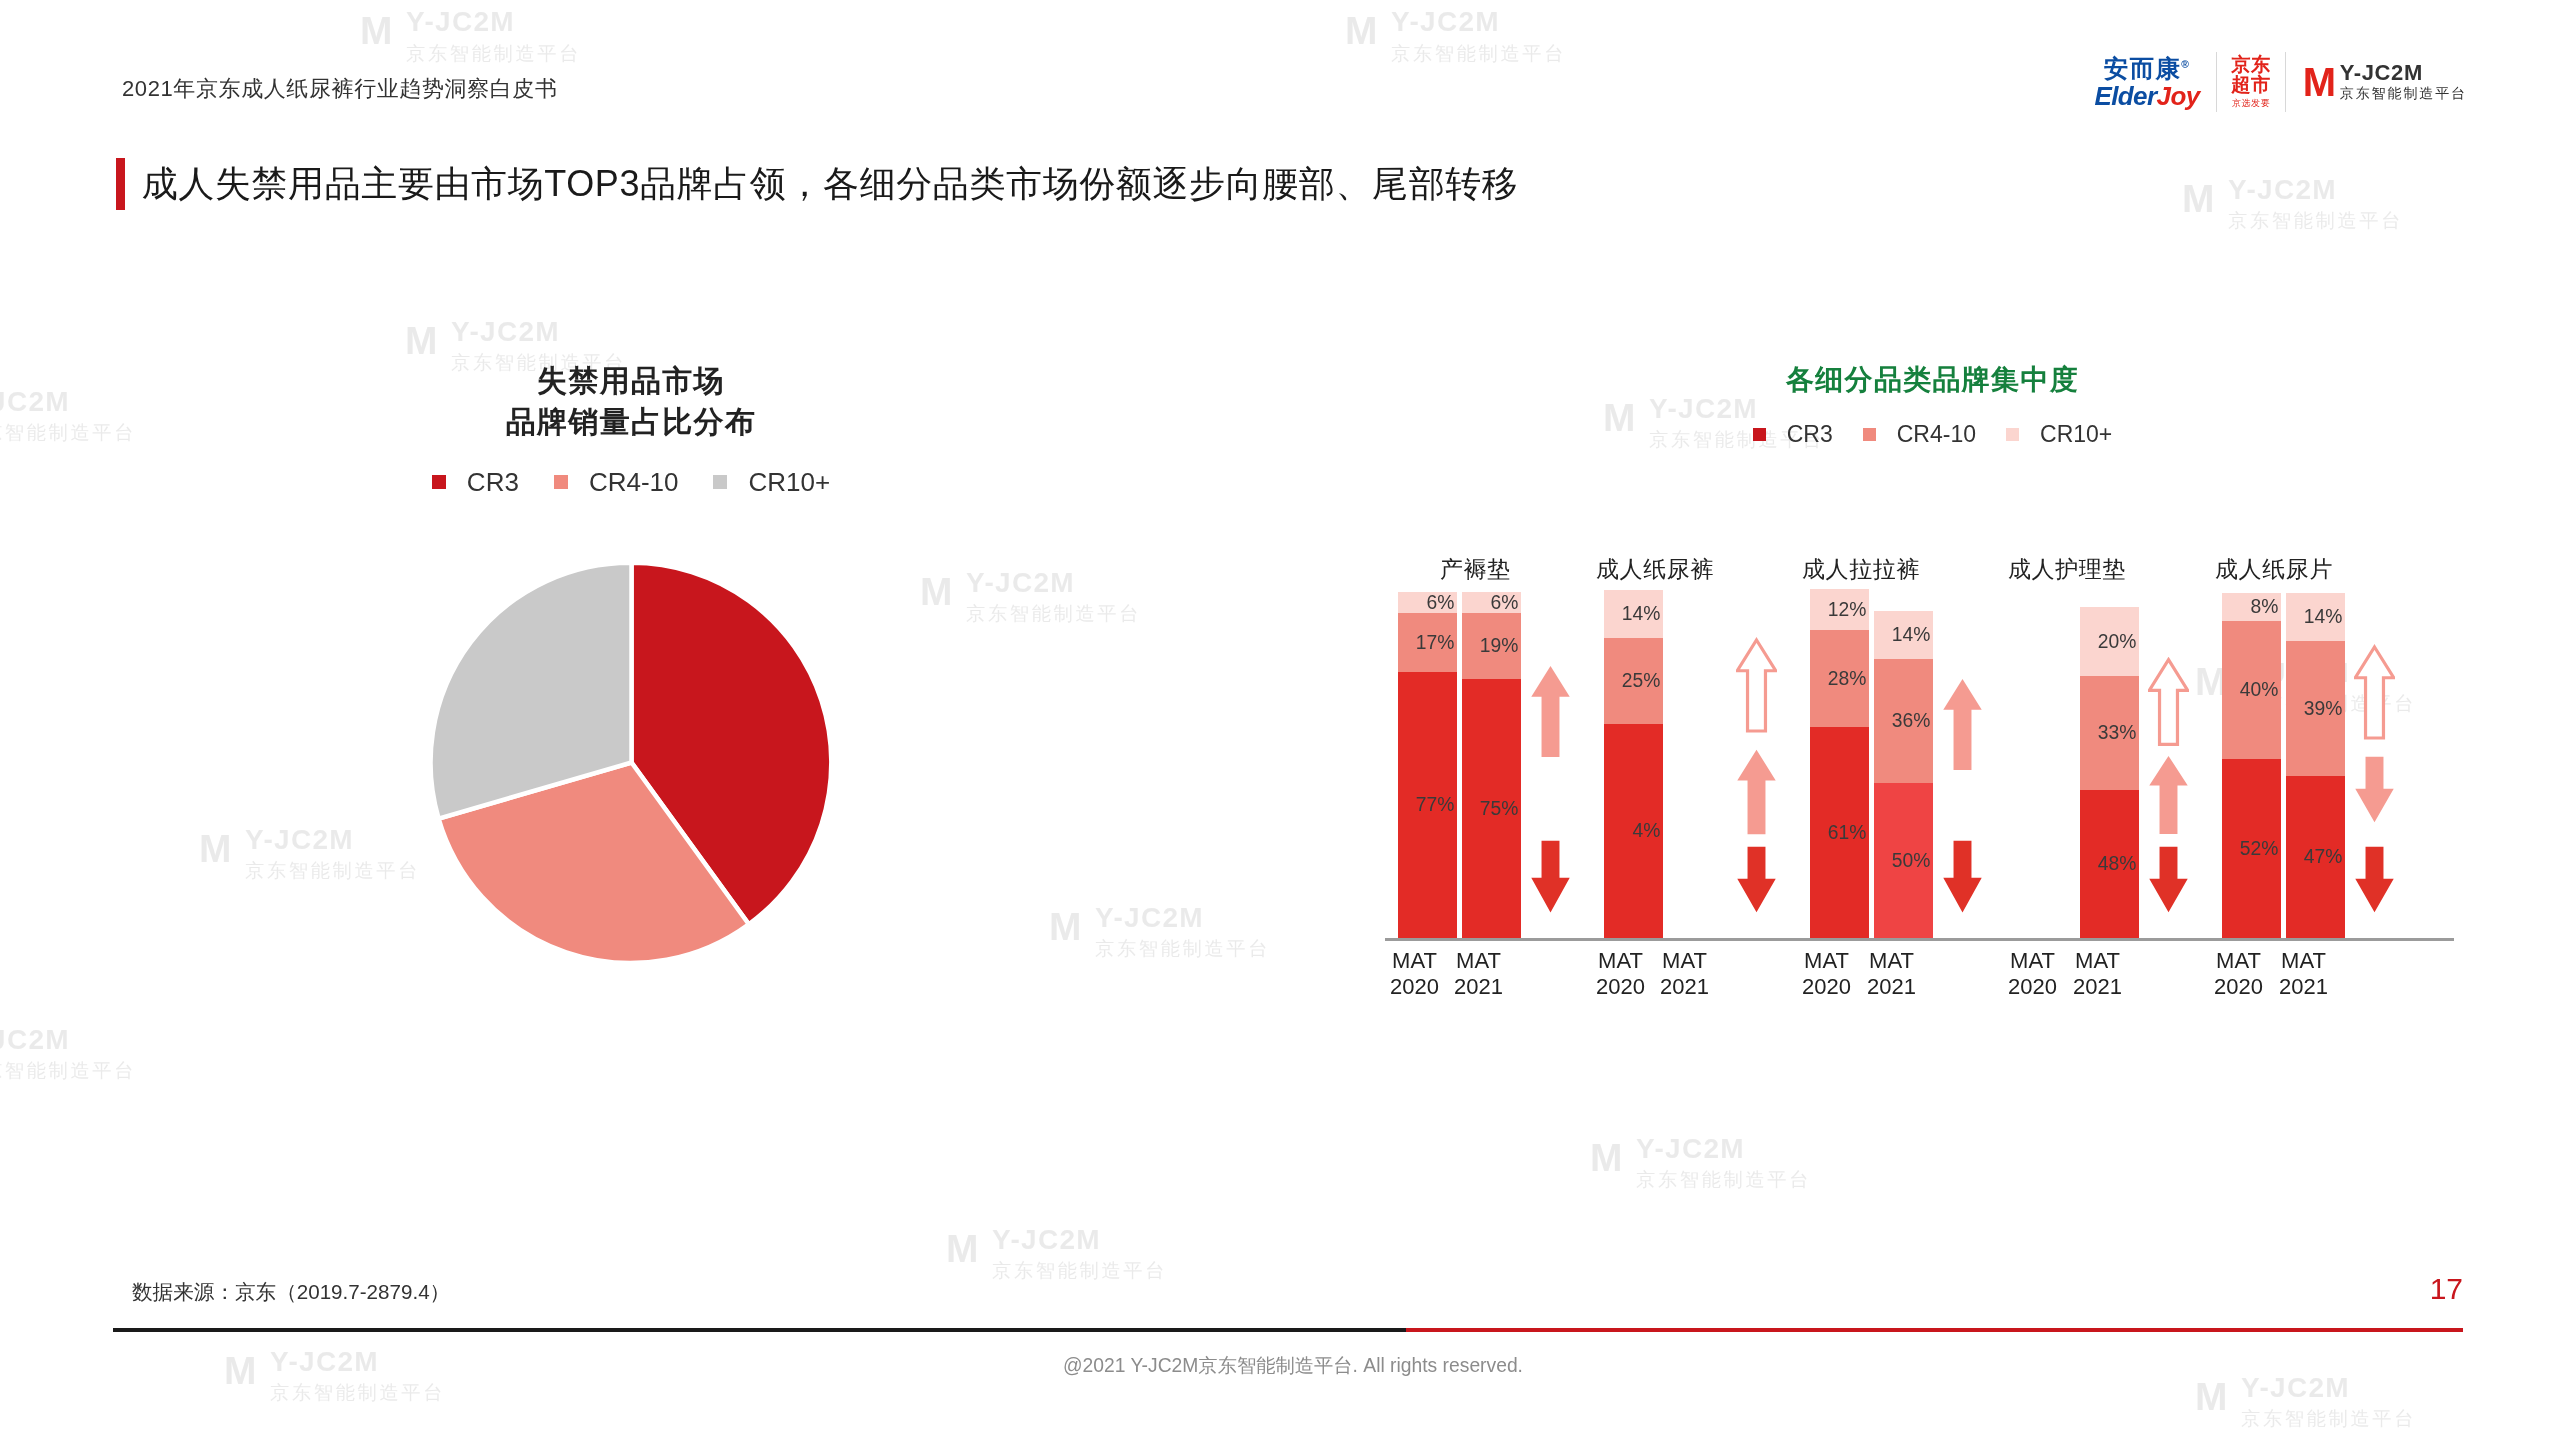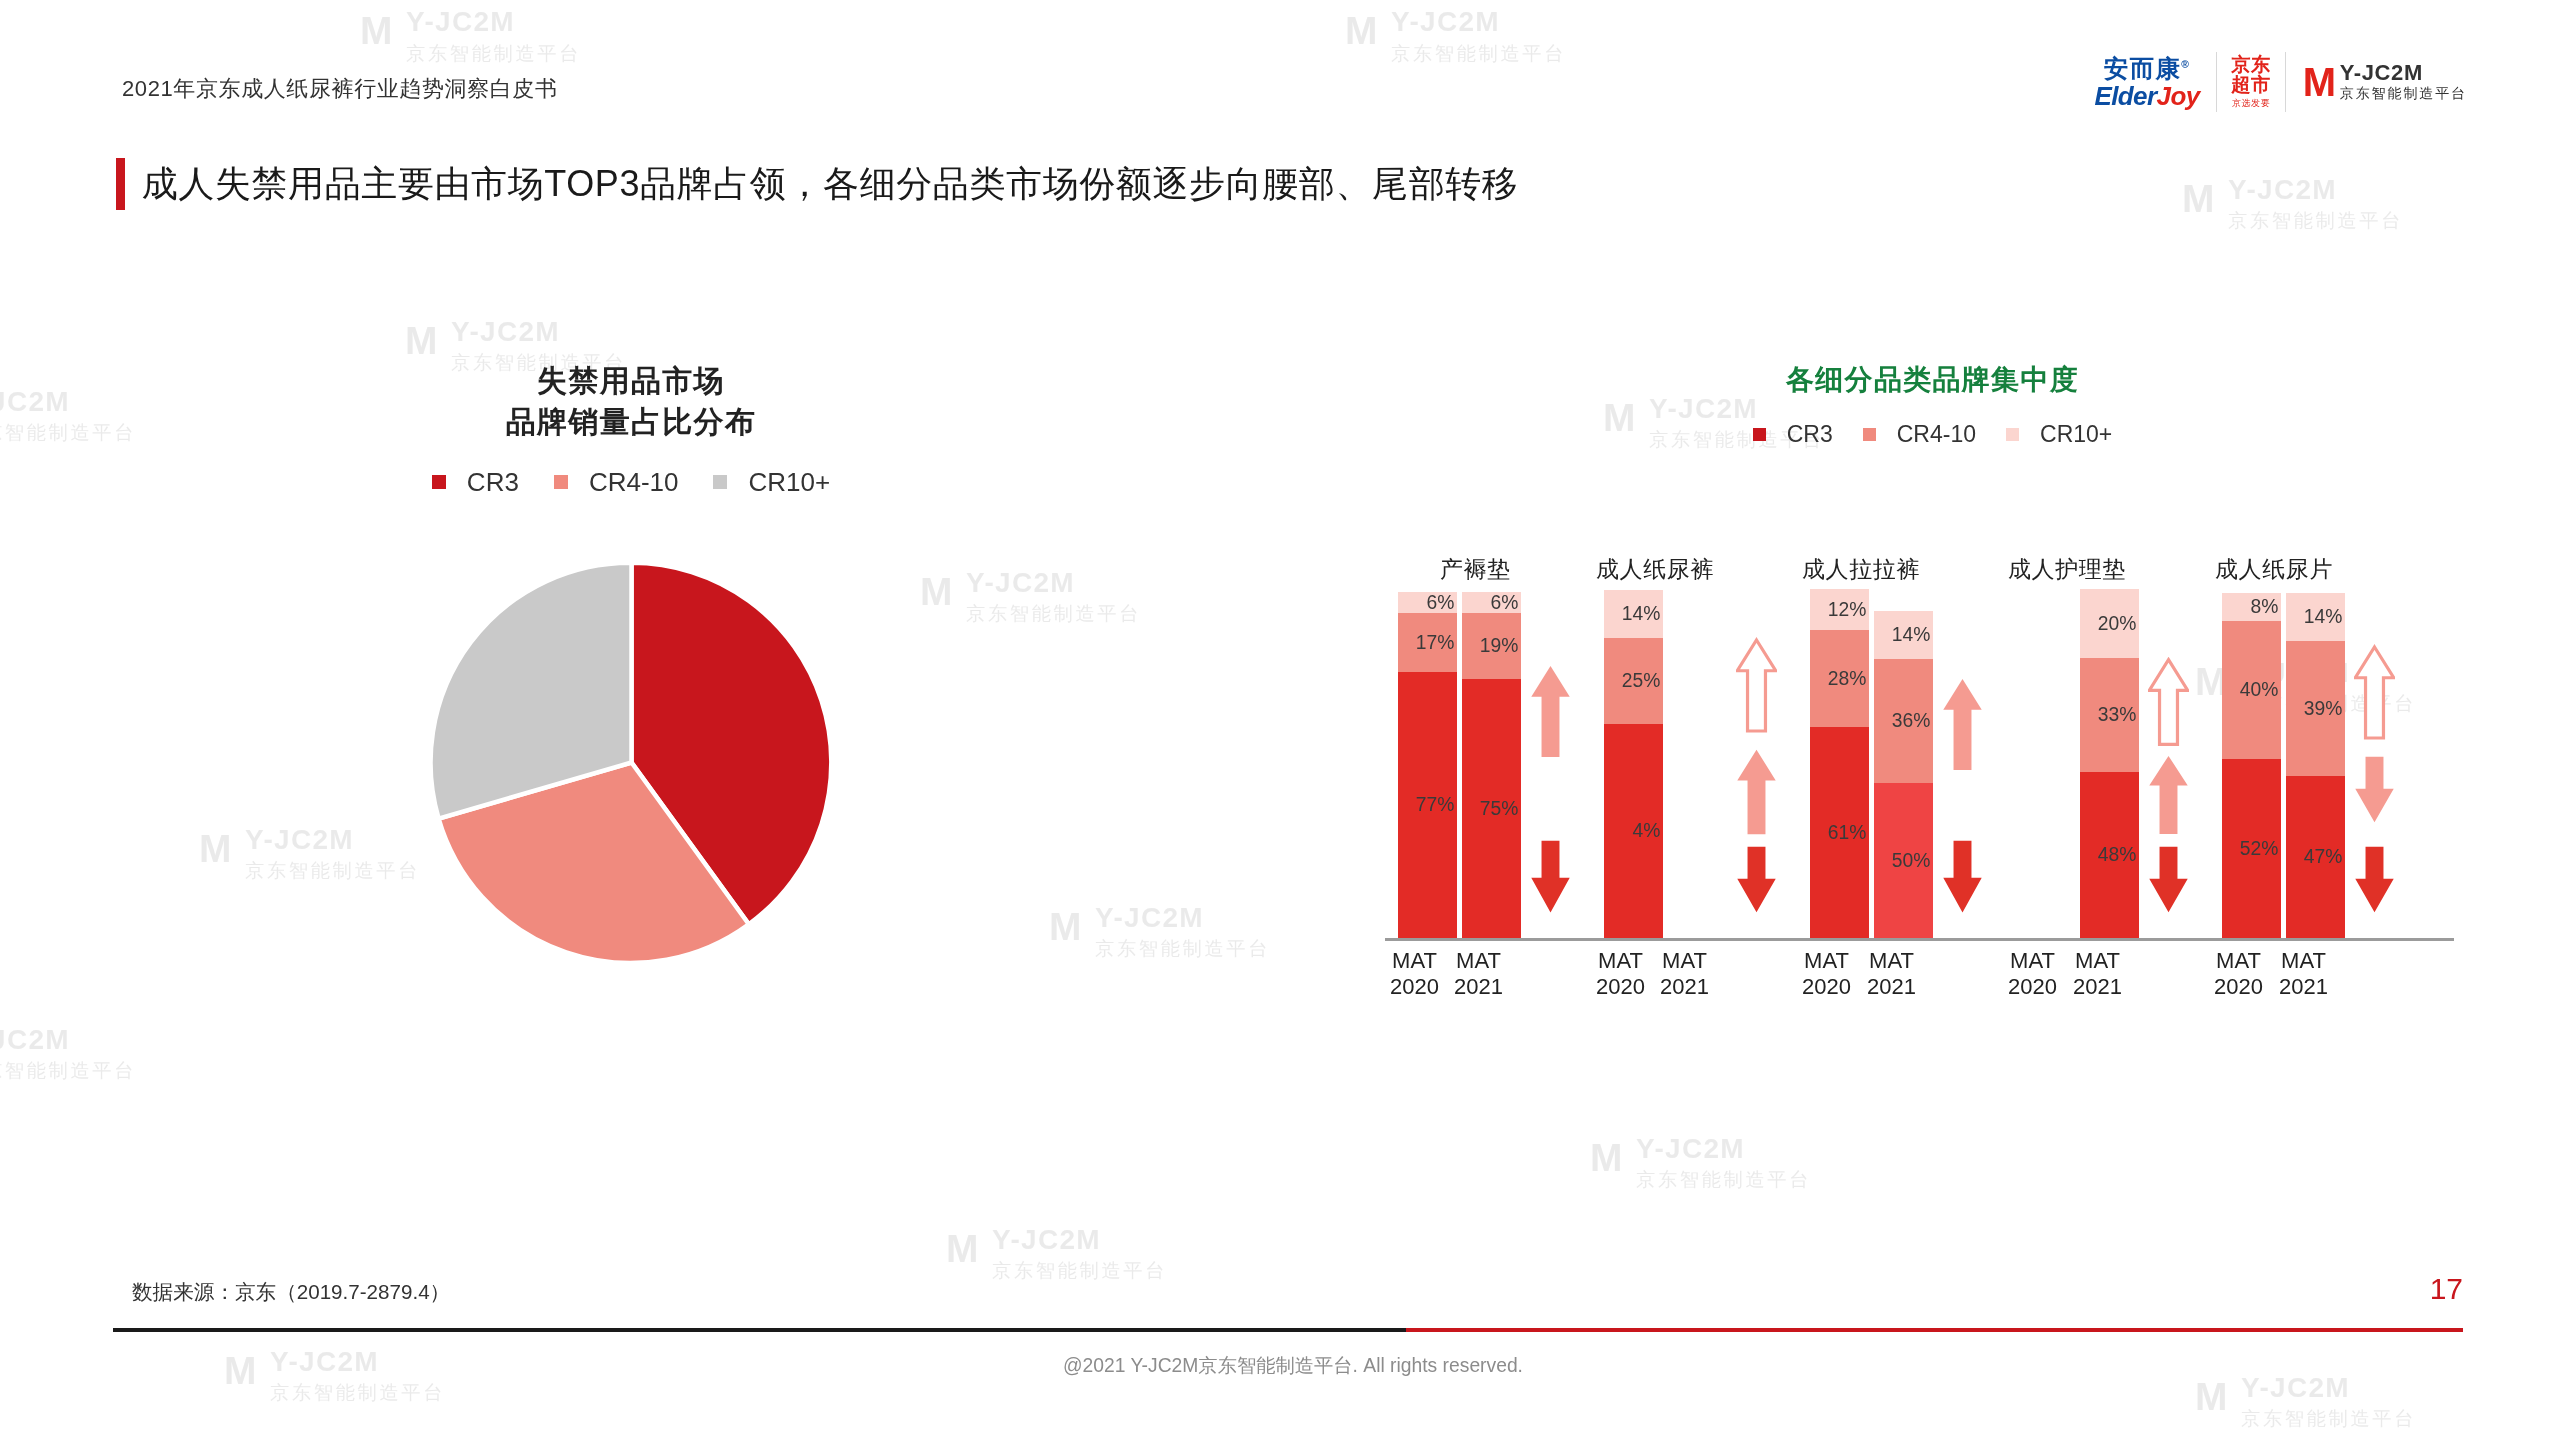--- a/index.html
+++ b/index.html
@@ -636,21 +636,21 @@
     </div>
 
     <div class="group" style="left:631px; width:193px">
       <div class="bar" style="left:64px">
         <div class="seg" style="height:69px;background:#fbd5cf">
             <span>20%</span>
           </div>
         <div class="seg" style="height:114px;background:#f08a7e">
             <span>33%</span>
           </div>
-        <div class="seg cr3" style="height:166px;background:#e32b26">
+        <div class="seg cr3" style="height:148px;background:#e32b26">
             <span>48%</span>
           </div>
       </div>
       <div class="arrows" style="left:132px">
         <div class="arrow" style="bottom:187px">
           <svg width="41" height="90" viewBox="0 0 64 140">
             <polygon points="32,4 62,52 46,52 46,136 18,136 18,52 2,52" fill="#ffffff" stroke="#f59b91" stroke-width="5"></polygon>
           </svg>
         </div>
         <div class="arrow" style="bottom:97px">

